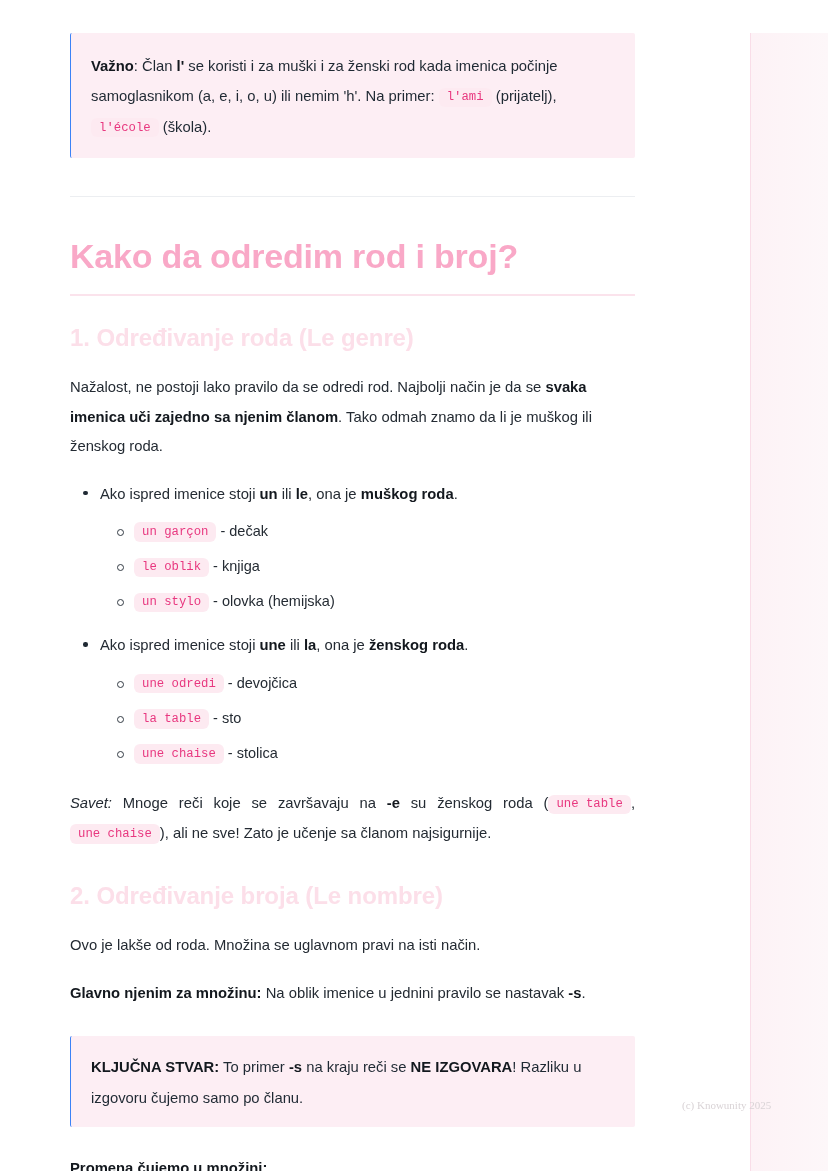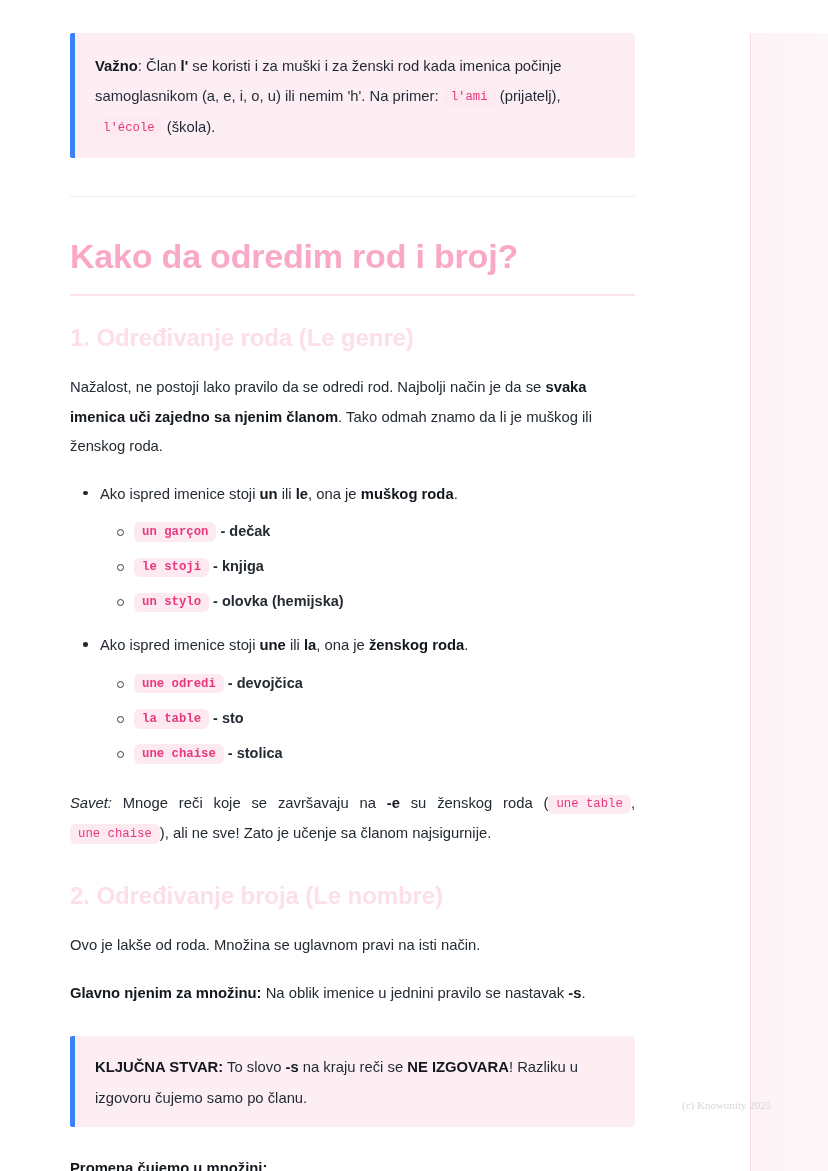--- a/index.html
+++ b/index.html
@@ -28,21 +28,21 @@
   .content {
     position: absolute;
     top: 0;
     left: 70px;
     width: 565px;
   }
 
   
   .callout {
     background: #fdeef4;
-    border-left: 5px solid #3b82f6;
+    border-left: 1px solid #3b82f6;
     padding: 18px 22px 16px 20px;
     font-size: 14.8px;
     line-height: 2.05;
     color: #1f2933;
     border-radius: 2px;
   }
   .callout.first { margin-top: 33px; }
   .callout.key   { margin-top: 0; padding: 16px 22px 14px 20px; }
 
   
@@ -103,21 +103,20 @@
     width: 4.5px;
     height: 4.5px;
     border-radius: 50%;
     background: #1f2933;
   }
 
   ul.sub-bullets {
     margin: 7px 0 0 0;
     padding-left: 34px;
     list-style: none;
-    font-weight: bold;
   }
   ul.sub-bullets > li {
     position: relative;
     font-size: 14.5px;
     line-height: 1.6;
     color: #242b33;
     margin-top: 12px;
   }
   ul.sub-bullets > li::before {
     content: "";
@@ -179,21 +178,21 @@
   <p class="body-text">
     <span>Nažalost, ne postoji lako pravilo da se odredi rod. Najbolji način je da se </span><strong>svaka imenica uči zajedno sa njenim članom</strong><span>. Tako odmah znamo da li je muškog ili ženskog roda.</span>
   </p>
 
   <ul class="bullets">
     <li>
       <span>Ako ispred imenice stoji </span><strong>un</strong><span> ili </span><strong>le</strong><span>, ona je </span><strong>muškog roda</strong><span>.</span>
 
       <ul class="sub-bullets">
         <li><code class="chip">un garçon</code> <span>- dečak</span></li>
-        <li><code class="chip">le stoji</code> <span>- knjiga</span></li>
+        <li><code class="chip">le oblik</code> <span>- knjiga</span></li>
         <li><code class="chip">un stylo</code> <span>- olovka (hemijska)</span></li>
       </ul>
     </li>
 
     <li style="margin-top:18px">
       <span>Ako ispred imenice stoji </span><strong>une</strong><span> ili </span><strong>la</strong><span>, ona je </span><strong>ženskog roda</strong><span>.</span>
 
       <ul class="sub-bullets">
         <li><code class="chip">une odredi</code> <span>- devojčica</span></li>
         <li><code class="chip">la table</code> <span>- sto</span></li>
@@ -208,21 +207,21 @@
 
   <h2 class="sub-heading" style="margin-top:34px">2. Određivanje broja (Le nombre)</h2>
 
   <p class="body-text">Ovo je lakše od roda. Množina se uglavnom pravi na isti način.</p>
 
   <p class="body-text tight">
     <strong>Glavno njenim za množinu:</strong><span> Na oblik imenice u jednini pravilo se nastavak </span><strong>-s</strong><span>.</span>
   </p>
 
   <div class="callout key" style="margin-top:28px">
-    <strong>KLJUČNA STVAR:</strong><span> To slovo </span><strong>-s</strong><span> na kraju reči se </span><strong>NE IZGOVARA</strong><span>! Razliku u izgovoru čujemo samo po članu.</span>
+    <strong>KLJUČNA STVAR:</strong><span> To primer </span><strong>-s</strong><span> na kraju reči se </span><strong>NE IZGOVARA</strong><span>! Razliku u izgovoru čujemo samo po članu.</span>
   </div>
 
   <p class="body-text" style="margin-top:27px">
     <strong>Promena čujemo u množini:</strong>
   </p>
 
 </div>
 
 <div class="watermark">(c) Knowunity 2025</div>
 

